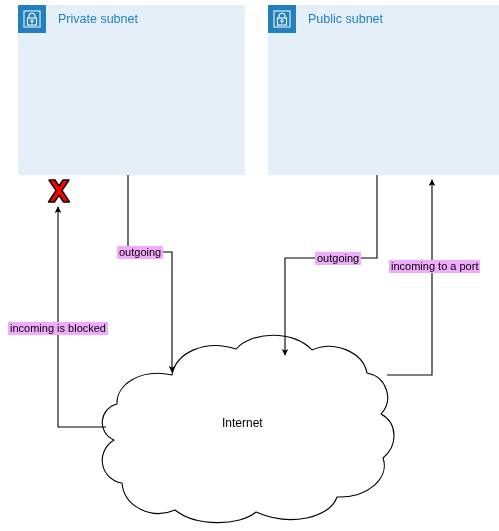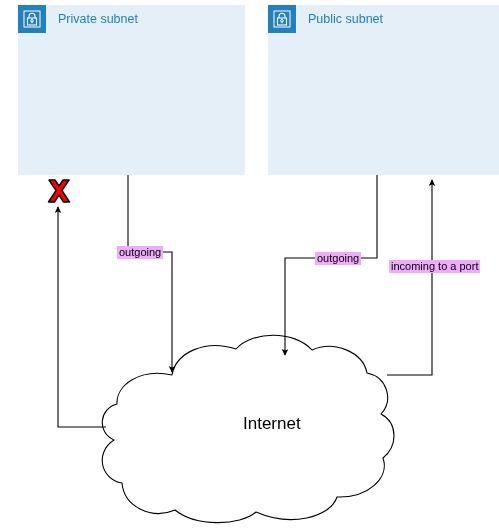--- a/index.html
+++ b/index.html
@@ -55,22 +55,22 @@
     white-space:nowrap;
     background:#f0abfc;
     padding:0 2px;
     line-height:13px;
   }
   #label-outgoing-private{left:117px;top:246px;}
   #label-outgoing-public{left:315px;top:252px;}
   #label-incoming-port{left:389px;top:260px;text-align:right;}
   #label-incoming-blocked{left:8px;top:322px;}
   #label-internet{
-    left:241px;top:417px;
-    font-size:17px;
+    left:220px;top:417px;
+    font-size:12px;
     background:transparent;
   }
 
   
   #blocked-x{
     position:absolute;
     left:44px;top:176px;
     width:30px;height:30px;
   }
 </style>
@@ -138,20 +138,21 @@
 
     <path d="M387,375 L432,375 L432,180" fill="none" stroke="#000000" stroke-width="1.1" marker-end="url(#arrow)"></path>
   </svg>
 
   <svg id="blocked-x" viewBox="0 0 30 30">
     <path d="M5,4 L11,4 L15,10 L19,4 L25,4 L18,14.5 L25.5,26 L19.5,26 L15,19 L10.5,26 L4.5,26 L12,14.5 Z" fill="#ff0000" stroke="#000000" stroke-width="1.4" stroke-linejoin="round"></path>
   </svg>
 
   <span class="lbl" id="label-outgoing-private">outgoing</span>
 
+  <span class="lbl" id="label-incoming-blocked">incoming is blocked</span>
 
   <span class="lbl" id="label-outgoing-public">outgoing</span>
 
   <span class="lbl" id="label-incoming-port">incoming to a port</span>
 
   <span class="lbl" id="label-internet">Internet</span>
 
 </div>
 
 </body></html>

